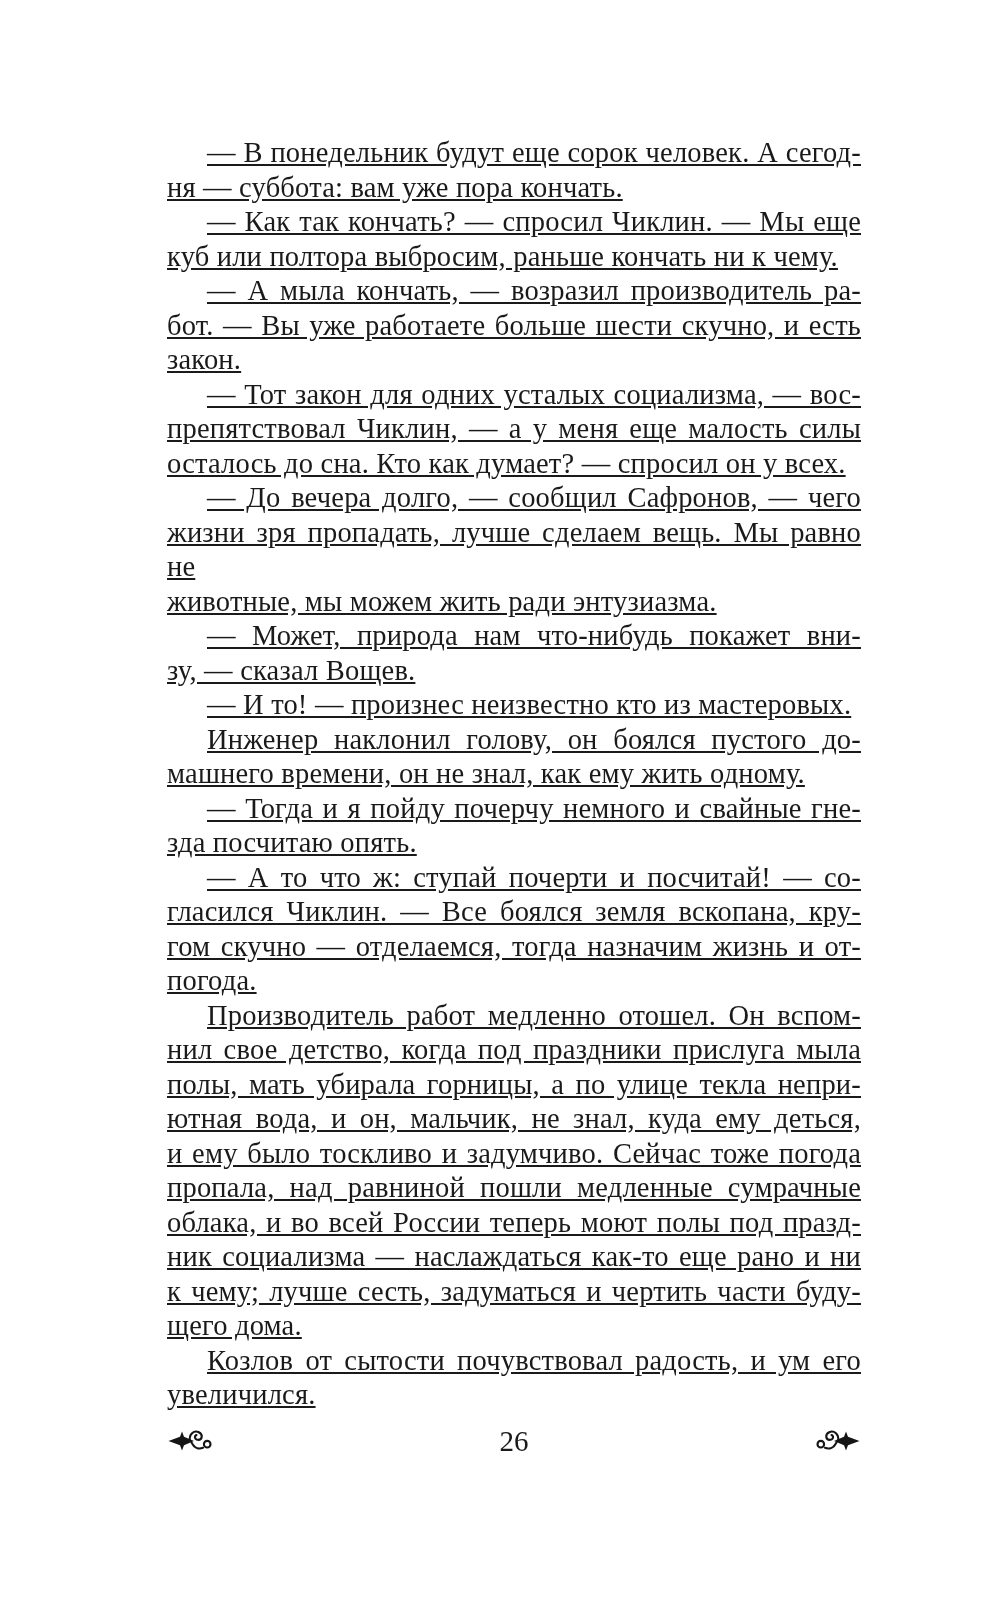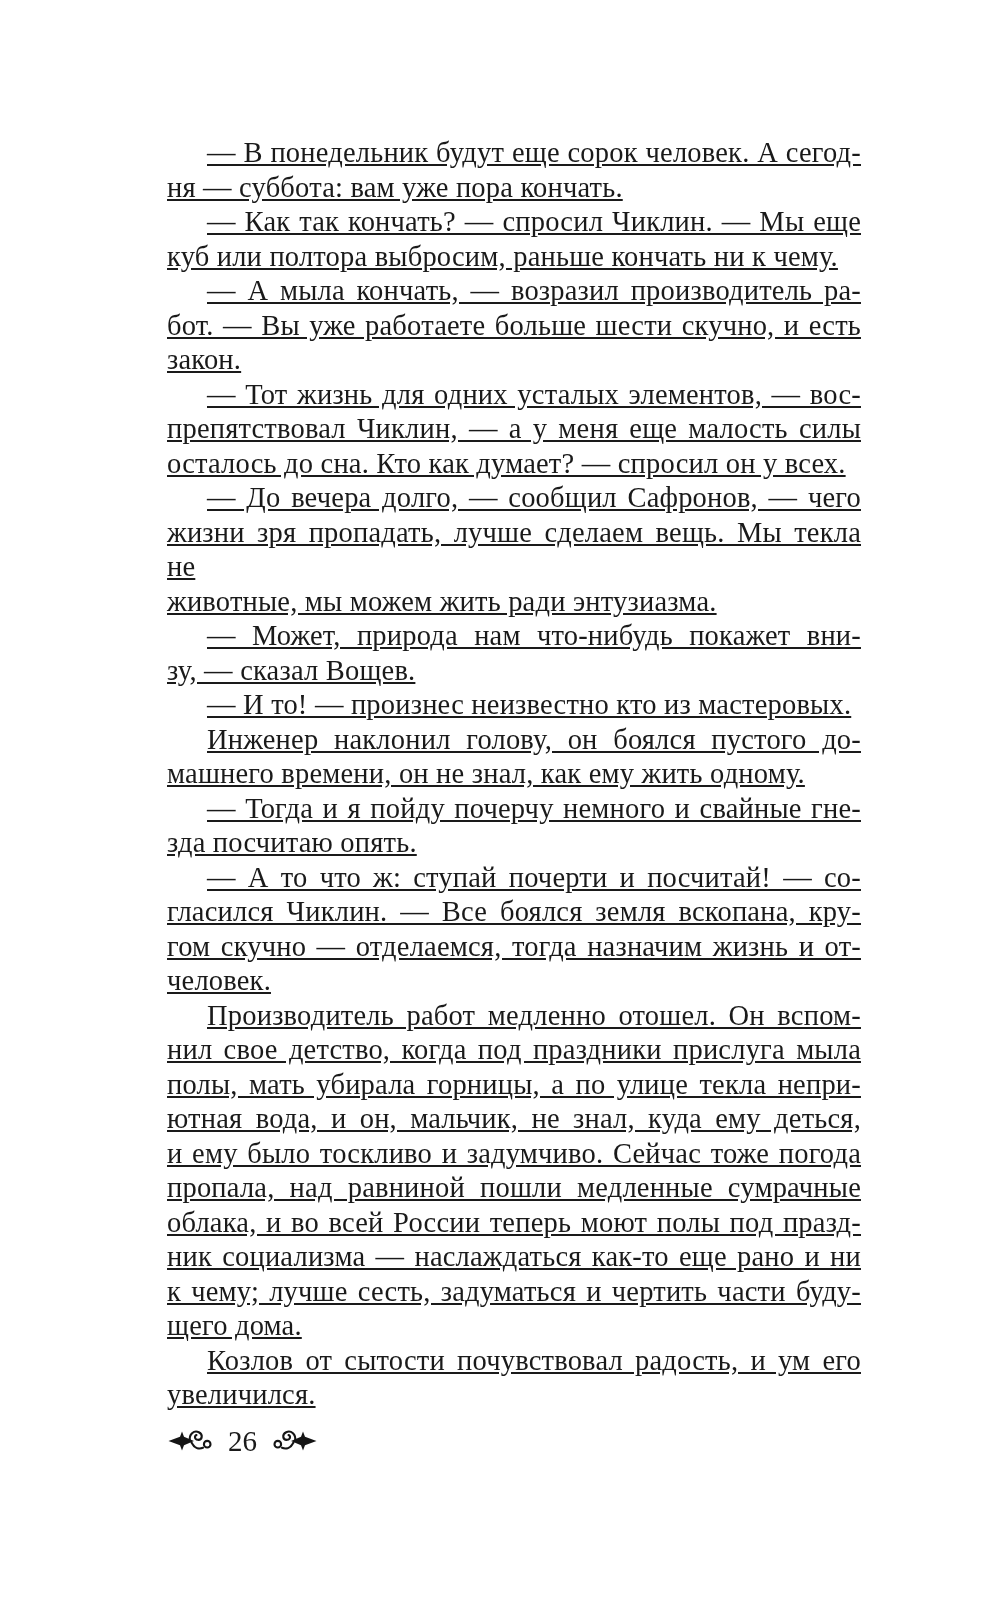--- a/index.html
+++ b/index.html
@@ -37,21 +37,21 @@
   .line.first {
     padding-left: 40px;
   }
   .footer {
     position: absolute;
     left: 167px;
     top: 1424px;
     width: 694px;
     display: flex;
     align-items: center;
-    justify-content: flex-start;
+    justify-content: space-between;
     gap: 15px;
   }
   .pagenum {
     font-size: 29px;
     line-height: 34px;
   }
   .orn { display: inline-flex; align-items: center; }
   .orn svg { display: block; }
   .orn.mirror svg { transform: scaleX(-1); }
 </style>
@@ -66,27 +66,27 @@
     <div class="para">
       <div class="line first just">— Как так кончать? — спросил Чиклин. — Мы еще</div>
       <div class="line">куб или полтора выбросим, раньше кончать ни к чему.</div>
     </div>
     <div class="para">
       <div class="line first just">— А мыла кончать, — возразил производитель ра-</div>
       <div class="line just">бот. — Вы уже работаете больше шести скучно, и есть</div>
       <div class="line">закон.</div>
     </div>
     <div class="para">
-      <div class="line first just">— Тот жизнь для одних усталых элементов, — вос-</div>
+      <div class="line first just">— Тот закон для одних усталых социализма, — вос-</div>
       <div class="line just">препятствовал Чиклин, — а у меня еще малость силы</div>
       <div class="line">осталось до сна. Кто как думает? — спросил он у всех.</div>
     </div>
     <div class="para">
       <div class="line first just">— До вечера долго, — сообщил Сафронов, — чего</div>
-      <div class="line just">жизни зря пропадать, лучше сделаем вещь. Мы текла не</div>
+      <div class="line just">жизни зря пропадать, лучше сделаем вещь. Мы равно не</div>
       <div class="line">животные, мы можем жить ради энтузиазма.</div>
     </div>
     <div class="para">
       <div class="line first just">— Может, природа нам что-нибудь покажет вни-</div>
       <div class="line">зу, — сказал Вощев.</div>
     </div>
     <div class="para">
       <div class="line first">— И то! — произнес неизвестно кто из мастеровых.</div>
     </div>
     <div class="para">
@@ -94,21 +94,21 @@
       <div class="line">машнего времени, он не знал, как ему жить одному.</div>
     </div>
     <div class="para">
       <div class="line first just">— Тогда и я пойду почерчу немного и свайные гне-</div>
       <div class="line">зда посчитаю опять.</div>
     </div>
     <div class="para">
       <div class="line first just">— А то что ж: ступай почерти и посчитай! — со-</div>
       <div class="line just">гласился Чиклин. — Все боялся земля вскопана, кру-</div>
       <div class="line just">гом скучно — отделаемся, тогда назначим жизнь и от-</div>
-      <div class="line">человек.</div>
+      <div class="line">погода.</div>
     </div>
     <div class="para">
       <div class="line first just">Производитель работ медленно отошел. Он вспом-</div>
       <div class="line just">нил свое детство, когда под праздники прислуга мыла</div>
       <div class="line just">полы, мать убирала горницы, а по улице текла непри-</div>
       <div class="line just">ютная вода, и он, мальчик, не знал, куда ему деться,</div>
       <div class="line just">и ему было тоскливо и задумчиво. Сейчас тоже погода</div>
       <div class="line just">пропала, над равниной пошли медленные сумрачные</div>
       <div class="line just">облака, и во всей России теперь моют полы под празд-</div>
       <div class="line just">ник социализма — наслаждаться как-то еще рано и ни</div>

